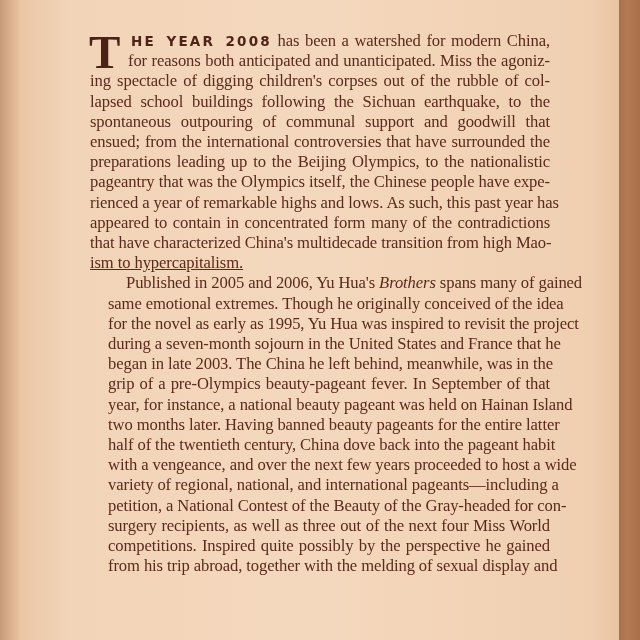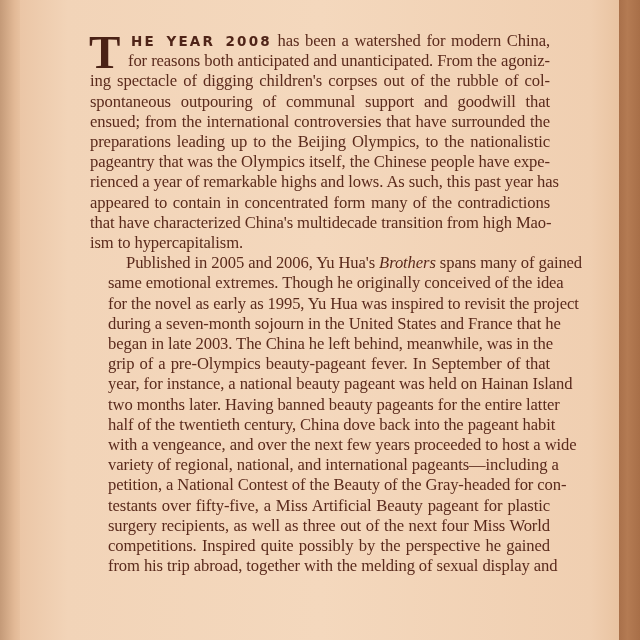--- a/index.html
+++ b/index.html
@@ -73,20 +73,21 @@
       margin-top: 20px;
     }
     .line {
       display: block;
       text-align: justify;
       text-align-last: justify;
       white-space: nowrap;
     }
     .line.last {
       text-align-last: left;
+      text-decoration: underline;
     }
     .line.indent {
       padding-left: 18px;
     }
     .line.capline {
       padding-left: 5px;
       margin-left: 36px;
     }
     .after-cap {
       padding-left: 38px;
@@ -96,22 +97,23 @@
 <body>
 
 <div class="spine-shadow"></div>
 <div class="page"></div>
 <div class="page-edge"></div>
 
 <div class="text-block">
   <div class="para1">
     <span class="dropcap">T</span>
     <span class="line capline after-cap"><span class="smallcaps-lead">HE YEAR 2008</span><span> has been a watershed for modern China,</span></span>
-    <span class="line after-cap">for reasons both anticipated and unanticipated. From the agoniz-</span>
+    <span class="line after-cap">for reasons both anticipated and unanticipated. Miss the agoniz-</span>
     <span class="line">ing spectacle of digging children's corpses out of the rubble of col-</span>
+    <span class="line">lapsed school buildings following the Sichuan earthquake, to the</span>
     <span class="line">spontaneous outpouring of communal support and goodwill that</span>
     <span class="line">ensued; from the international controversies that have surrounded the</span>
     <span class="line">preparations leading up to the Beijing Olympics, to the nationalistic</span>
     <span class="line">pageantry that was the Olympics itself, the Chinese people have expe-</span>
     <span class="line">rienced a year of remarkable highs and lows. As such, this past year has</span>
     <span class="line">appeared to contain in concentrated form many of the contradictions</span>
     <span class="line">that have characterized China's multidecade transition from high Mao-</span>
     <span class="line last">ism to hypercapitalism.</span>
   </div>
   <div class="para2">
@@ -120,18 +122,17 @@
     <span class="line">for the novel as early as 1995, Yu Hua was inspired to revisit the project</span>
     <span class="line">during a seven-month sojourn in the United States and France that he</span>
     <span class="line">began in late 2003. The China he left behind, meanwhile, was in the</span>
     <span class="line">grip of a pre-Olympics beauty-pageant fever. In September of that</span>
     <span class="line">year, for instance, a national beauty pageant was held on Hainan Island</span>
     <span class="line">two months later. Having banned beauty pageants for the entire latter</span>
     <span class="line">half of the twentieth century, China dove back into the pageant habit</span>
     <span class="line">with a vengeance, and over the next few years proceeded to host a wide</span>
     <span class="line">variety of regional, national, and international pageants—including a</span>
     <span class="line">petition, a National Contest of the Beauty of the Gray-headed for con-</span>
-    <span class="line">testants over fifty-five, a Miss Artificial Beauty pageant for plastic</span>
     <span class="line">surgery recipients, as well as three out of the next four Miss World</span>
     <span class="line">competitions. Inspired quite possibly by the perspective he gained</span>
     <span class="line">from his trip abroad, together with the melding of sexual display and</span>
   </div>
 </div>
 
 </body></html>

